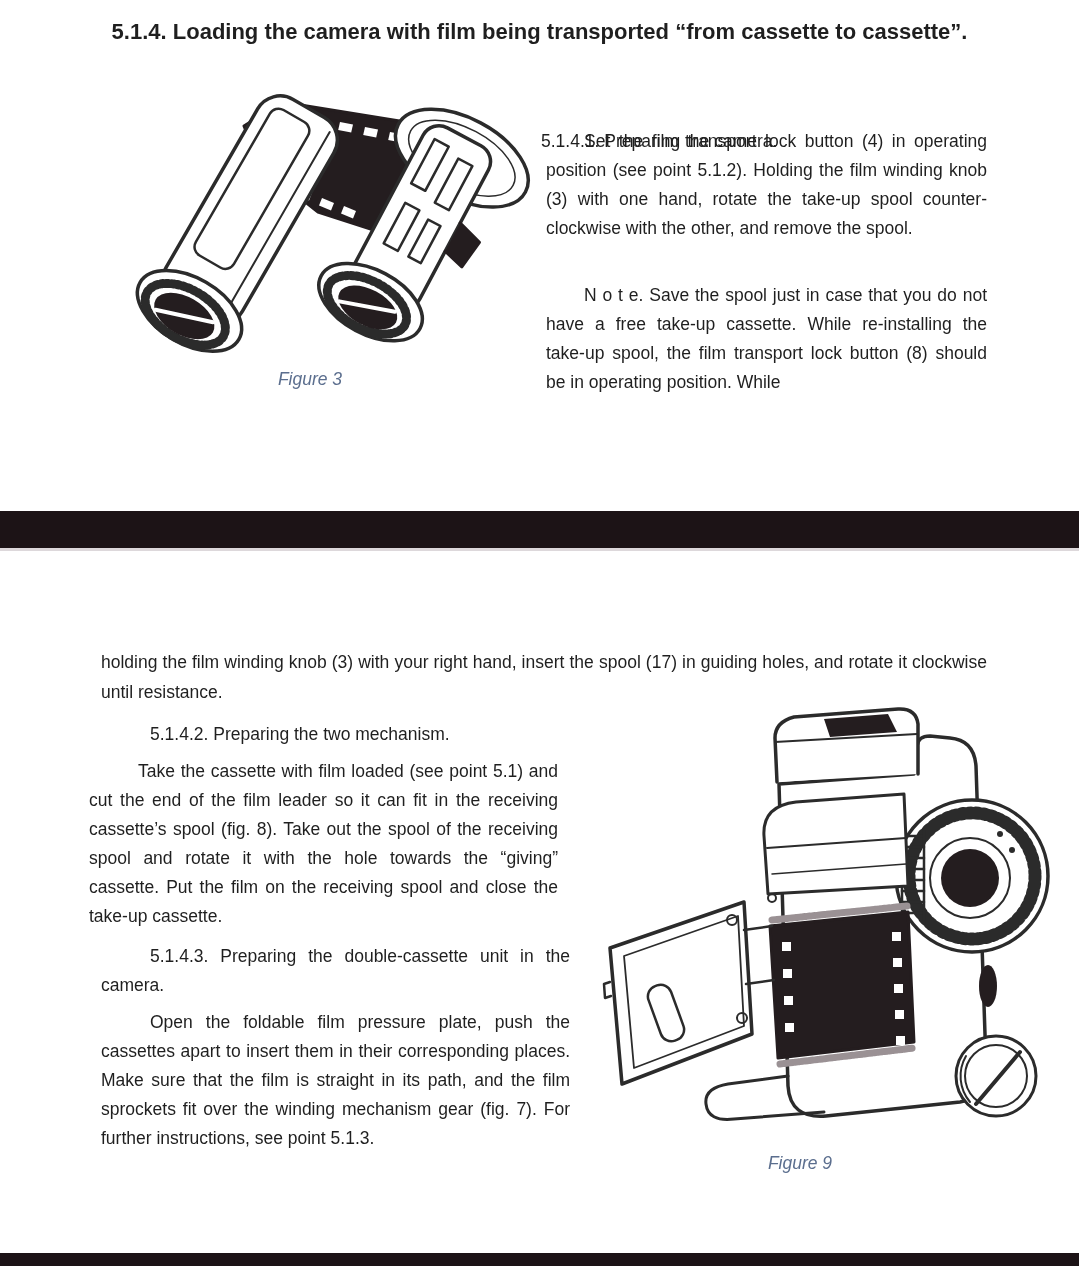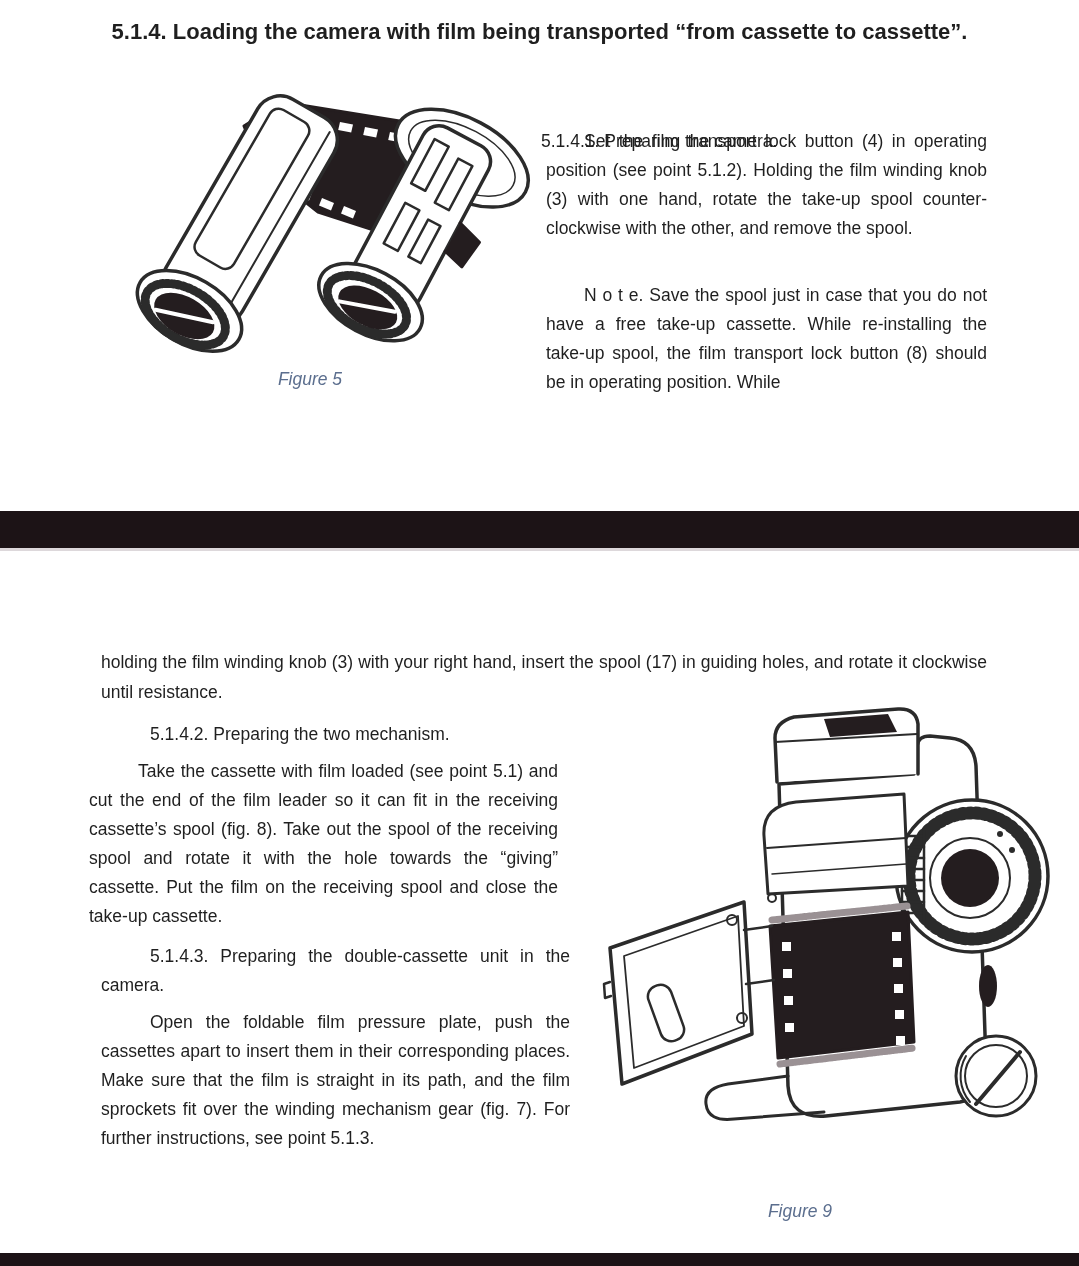--- a/index.html
+++ b/index.html
@@ -71,21 +71,21 @@
         <rect x="344" y="132" width="14" height="42" stroke-width="2.5" fill="#ffffff"></rect>
         <path d="M374 120 l26 8 -4 30 -22 -6" fill="#241d1f" stroke="#241d1f"></path>
         <ellipse cx="332" cy="232" rx="56" ry="32" fill="#ffffff" stroke-width="3.5"></ellipse>
         <ellipse cx="330" cy="236" rx="43" ry="24" stroke-width="9" stroke-dasharray="2.5 3"></ellipse>
         <ellipse cx="332" cy="238" rx="32" ry="18" fill="#241d1f" stroke="none"></ellipse>
         <line x1="304" y1="246" x2="358" y2="229" stroke="#ffffff" stroke-width="4"></line>
       </g>
     </g>
   </svg>
 </div>
-<div class="abs caption" style="left:82px;top:368px;width:456px;">Figure 5</div>
+<div class="abs caption" style="left:82px;top:368px;width:456px;">Figure 3</div>
 
 <p class="abs head" style="left:541px;top:86px;width:441px;margin-top:44px;">5.1.4.1. Preparing the camera.</p>
 <p class="abs para indent38" style="left:541px;top:122px;width:441px;">Set the film transport lock button (4) in operating position (see point 5.1.2). Holding the film winding knob (3) with one hand, rotate the take-up spool counter-clockwise with the other, and remove the spool.</p>
 <p class="abs para indent38" style="left:541px;top:276px;width:441px;">N o t e. Save the spool just in case that you do not have a free take-up cassette. While re-installing the take-up spool, the film transport lock button (8) should be in operating position. While</p>
 
 <div class="abs sep-bar" style="top:511px;height:37px;"></div>
 <div class="abs sep-edge" style="top:548px;height:3px;"></div>
 
 <p class="abs para" style="left:96px;top:643px;width:886px;line-height:29.5px;">holding the film winding knob (3) with your right hand, insert the spool (17) in guiding holes, and rotate it clockwise until resistance.</p>
 
@@ -147,15 +147,15 @@
 
       <circle cx="424" cy="390" r="40" fill="#ffffff" stroke-width="3"></circle>
       <circle cx="424" cy="390" r="31" stroke-width="2"></circle>
       <line x1="404" y1="418" x2="448" y2="366" stroke-width="4"></line>
       <path d="M394 370 A40 40 0 0 0 398 416" stroke-width="2"></path>
 
       <ellipse cx="416" cy="300" rx="9" ry="21" fill="#241d1f" stroke="none"></ellipse>
     </g>
   </svg>
 </div>
-<div class="abs caption" style="left:560px;top:1200px;width:480px;">Figure 9</div>
+<div class="abs caption" style="left:560px;top:1152px;width:480px;">Figure 9</div>
 
 <div class="abs sep-bar" style="top:1253px;height:13px;"></div>
 
 </body></html>

